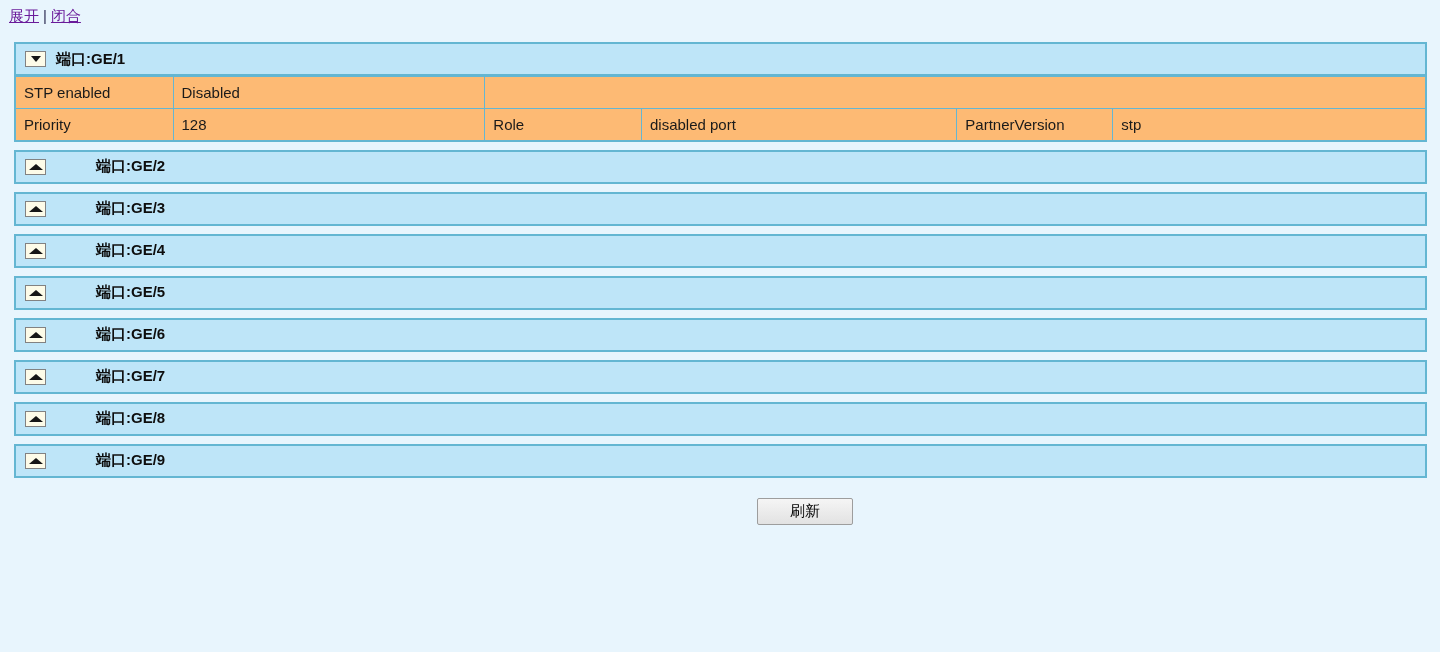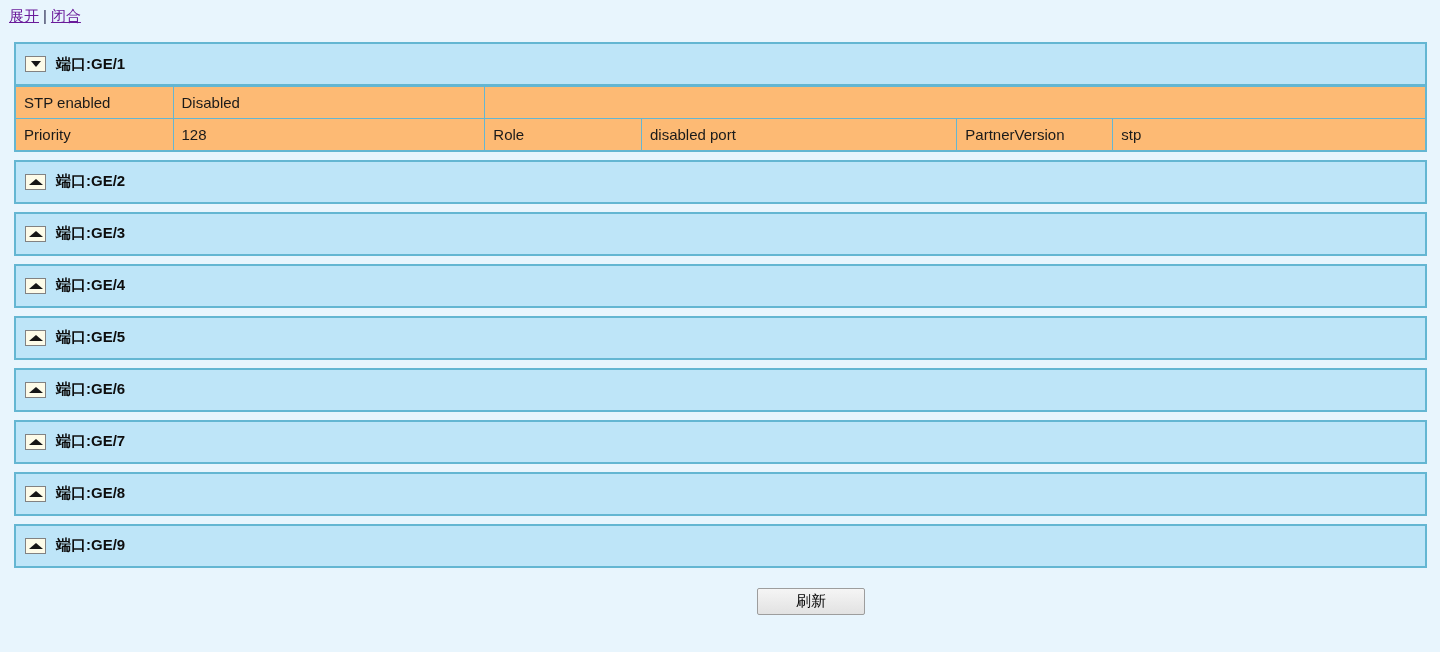--- a/index.html
+++ b/index.html
@@ -26,29 +26,29 @@
     cursor: pointer;
   }
   .top-links .sep {
     color: #2e2e55;
     margin: 0 4px;
   }
   .content {
     margin: 0 13px 0 14px;
   }
   .section-header {
-    height: 44px;
+    height: 34px;
     background: #bee5f8;
     border: 2px solid #64b6d2;
     display: flex;
     align-items: center;
     padding-left: 9px;
     cursor: pointer;
   }
-  .section-header.collapsed { margin-top: 8px; }
+  .section-header.collapsed { margin-top: 8px; gap: 40px; }
   .toggle-btn {
     width: 21px;
     height: 16px;
     background: #fdfbe8;
     border: 1px solid #828282;
     display: inline-flex;
     align-items: center;
     justify-content: center;
     padding: 0;
     margin-right: 10px;
@@ -88,21 +88,21 @@
     padding: 2px 4px 2px 8px;
     overflow: hidden;
     white-space: nowrap;
     color: #1a1a1a;
   }
   .refresh-wrap {
     margin-top: 20px;
     padding-left: 757px;
   }
   button.refresh {
-    width: 108px;
+    width: 96px;
     height: 27px;
     background: linear-gradient(#f5f5f5, #e2e2e2);
     border: 1px solid #9d9d9d;
     border-radius: 2px;
     font-size: 15px;
     font-family: inherit;
     color: #000;
     cursor: pointer;
   }
 </style>

